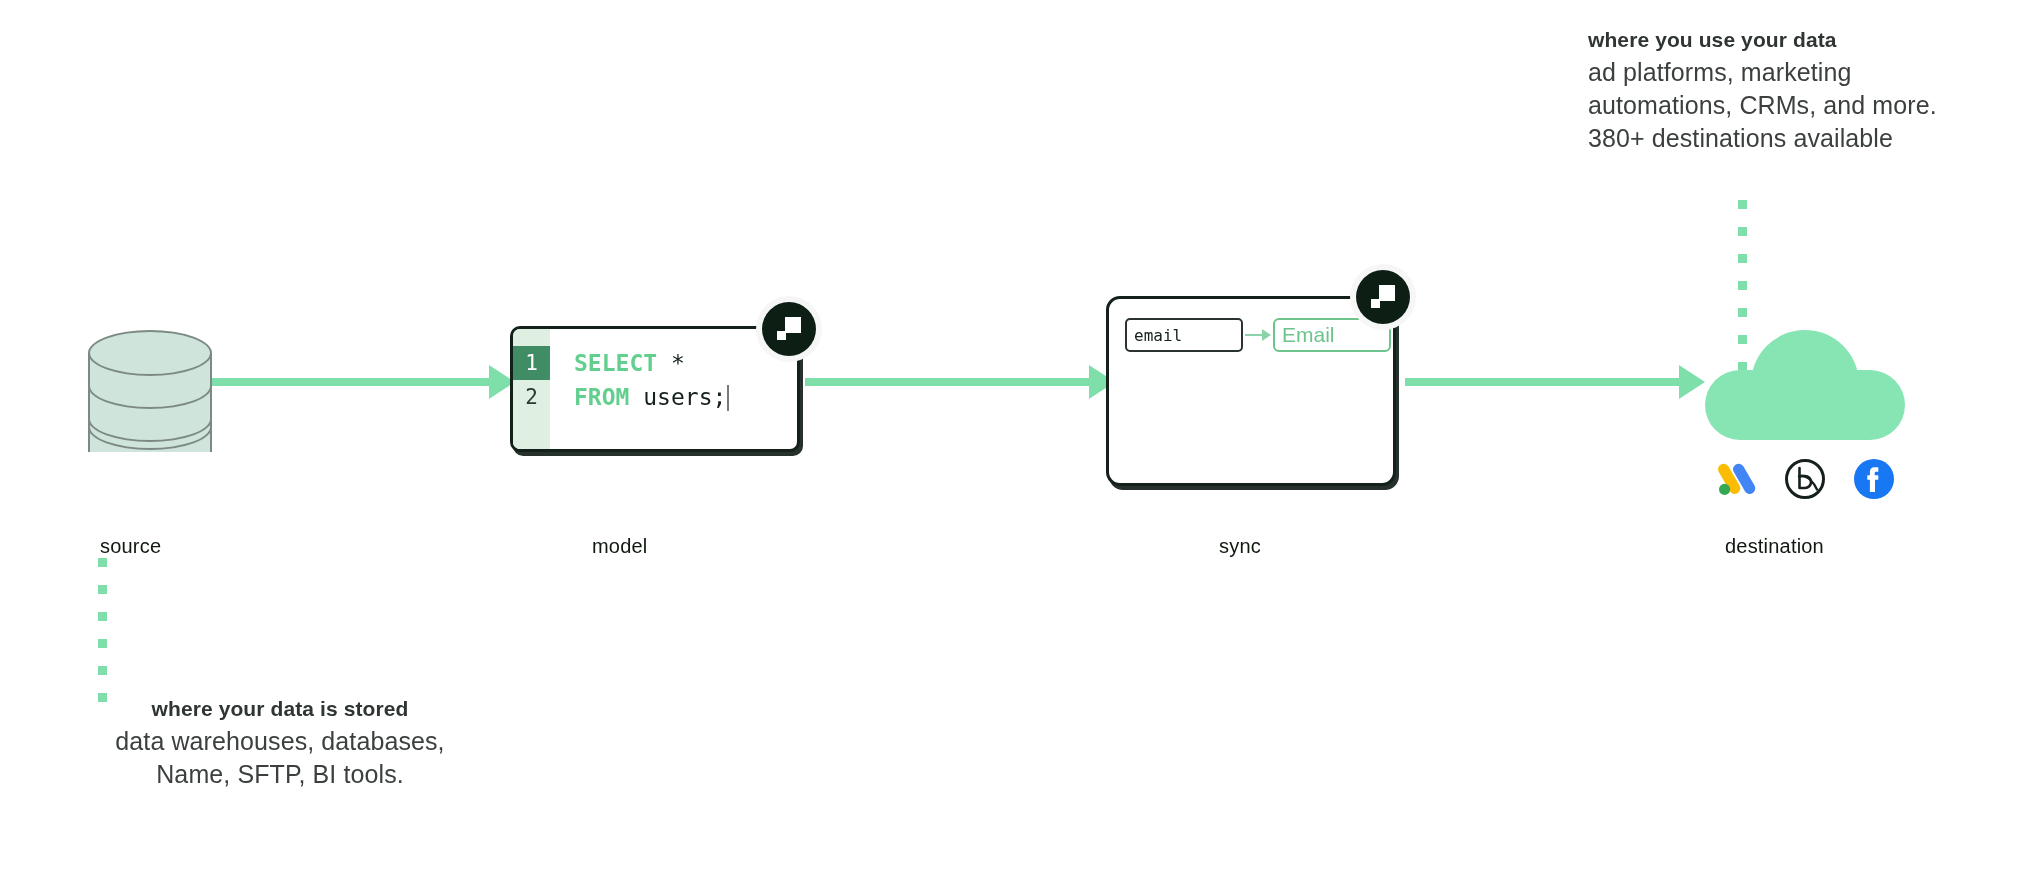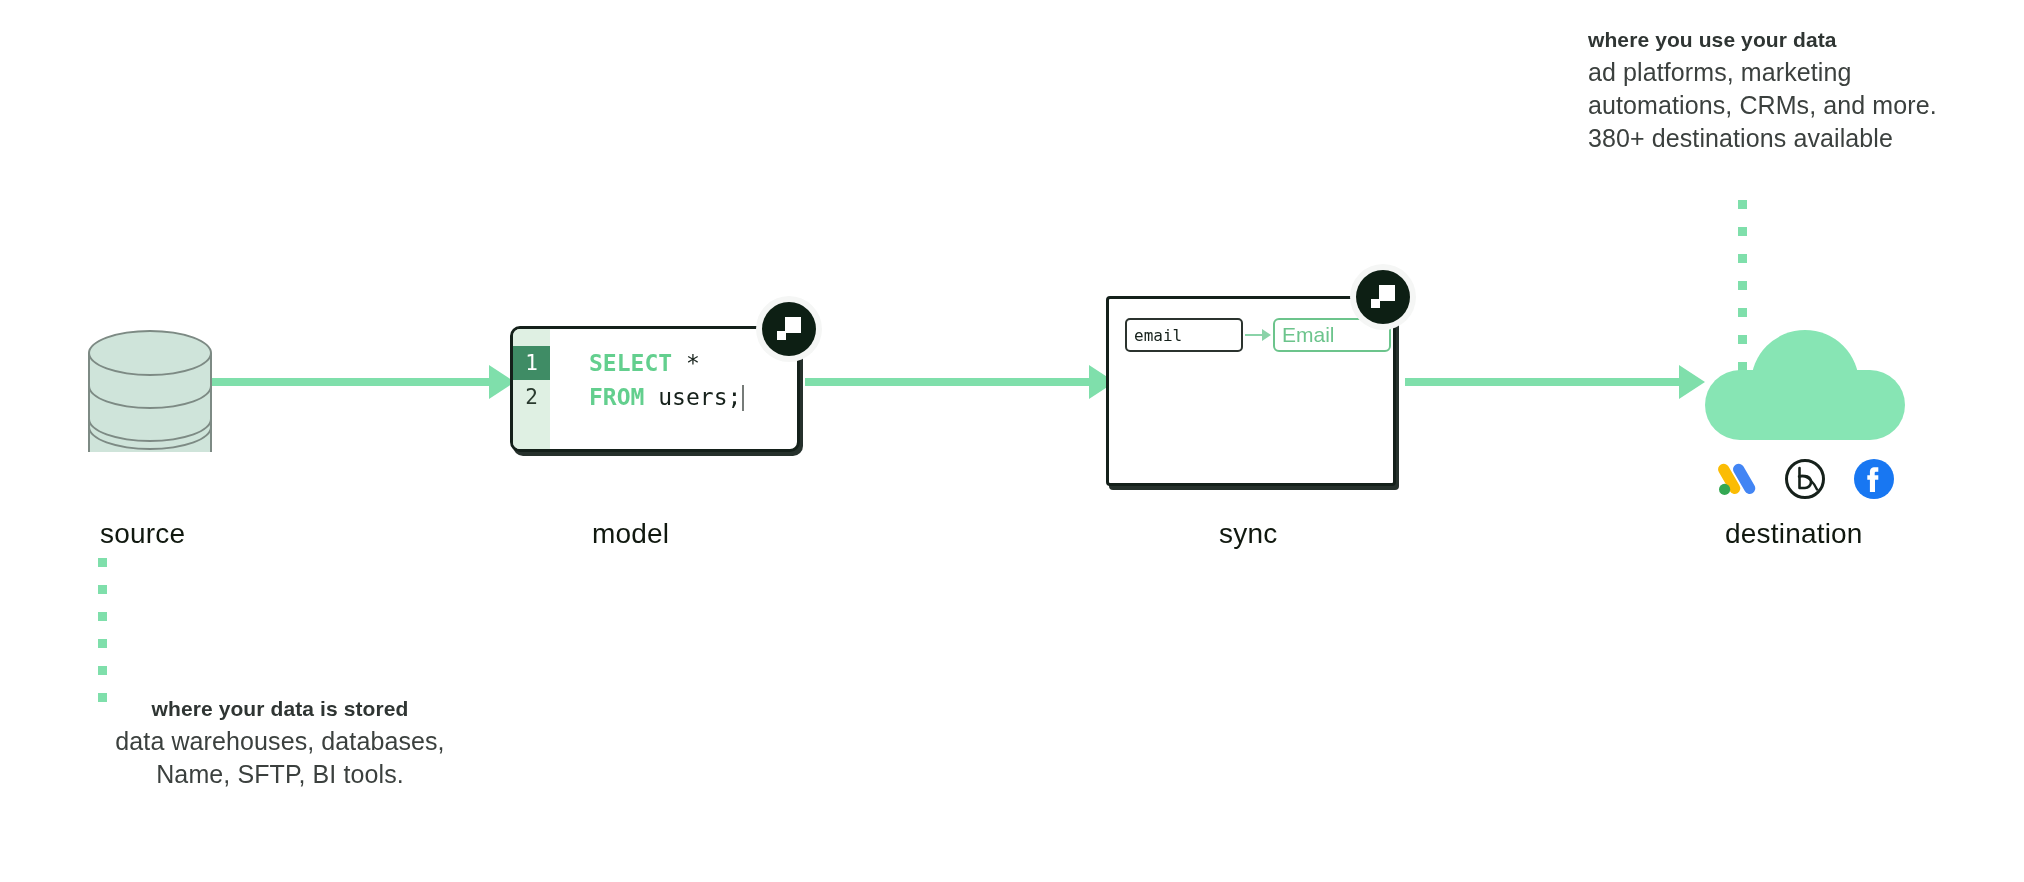--- a/index.html
+++ b/index.html
@@ -32,25 +32,26 @@
     font-weight: 400;
     color: #3b403e;
     letter-spacing: .1px;
   }
   #callout-destination { left: 1588px; top: 26px; width: 420px; }
   #callout-source      { left: 70px;  top: 695px; width: 420px; text-align: center; }
 
   
   .stage-label {
     position: absolute;
-    font-size: 28px;
+    font-size: 20px;
     font-weight: 500;
     color: #10180f;
     letter-spacing: .2px;
     white-space: nowrap;
+    margin-top: 17px;
   }
   #label-source      { left: 100px;  top: 518px; }
   #label-model       { left: 592px;  top: 518px; }
   #label-sync        { left: 1219px; top: 518px; }
   #label-destination { left: 1725px; top: 518px; }
 
   
   .dotted-run { position: absolute; width: 9px; }
   .dotted-run i {
     display: block;
@@ -173,41 +174,41 @@
     font-size: 21px;
     line-height: 34px;
     height: 34px;
     flex: 0 0 37px;
   }
   #model-card .code-row.active .ln {
     background: #3f8c65;
     color: #ffffff;
   }
   #model-card .code-row .src {
-    padding-left: 39px;
+    padding-left: 24px;
     white-space: pre;
     color: #16211b;
   }
   #model-card .kw { color: #63cf8e; font-weight: 700; }
   #model-card .caret {
     display: inline-block;
     width: 2px; height: 26px;
     background: #767b78;
     vertical-align: -6px;
     margin-left: 1px;
   }
 
   
   #sync-card {
     position: absolute;
     left: 1106px; top: 296px;
     width: 290px; height: 190px;
     background: #ffffff;
     border: 3px solid #14201a;
-    border-radius: 4px;
+    border-radius: 14px;
     box-shadow: 3px 4px 0 rgba(20,32,26,.92);
     z-index: 4;
     padding: 16px 0 0 0;
   }
   .map-row {
     display: flex;
     align-items: center;
     height: 40px;
     margin-bottom: 13px;
     padding-left: 16px;

